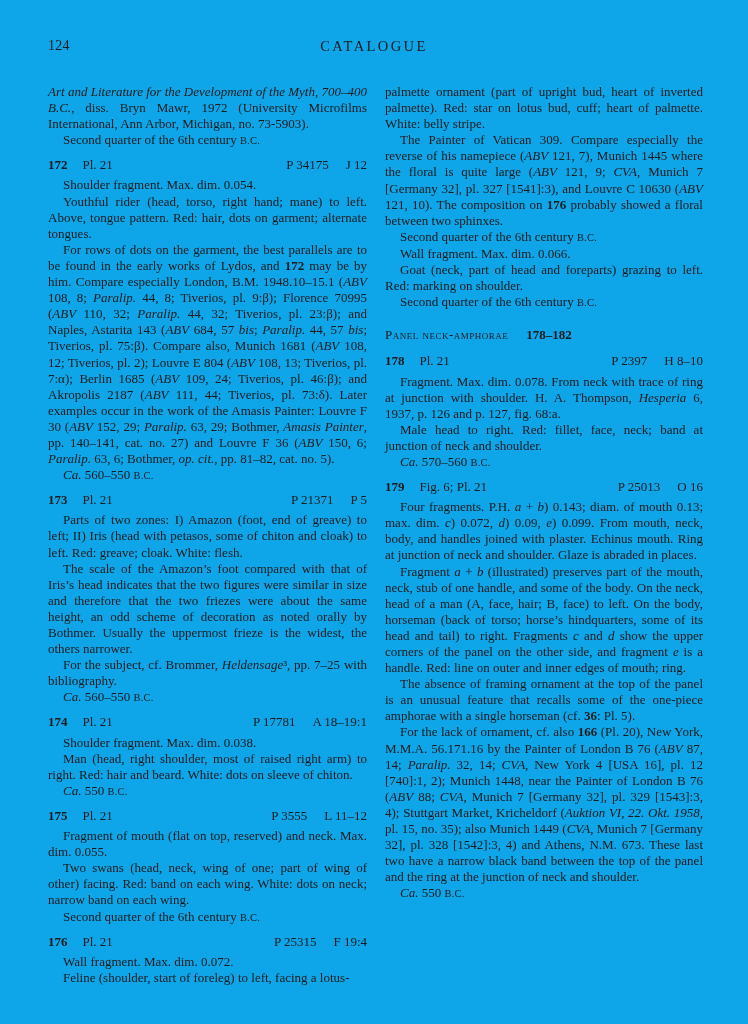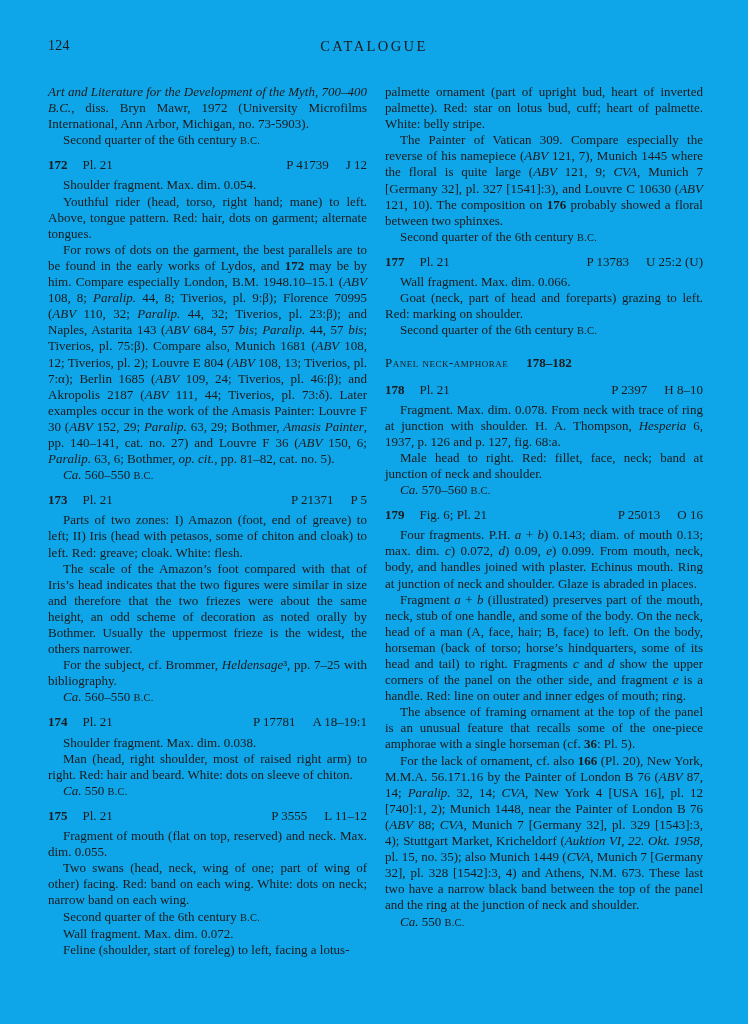--- a/index.html
+++ b/index.html
@@ -30,21 +30,21 @@
 <body>
 
 <div class="page">
   <div class="page-num">124</div>
   <div class="running-head">CATALOGUE</div>
   <div class="col col-left">
       <p class="para flush"><i>Art and Literature for the Development of the Myth, 700–400 B.C.</i>, diss. Bryn Mawr, 1972 (University Microfilms International, Ann Arbor, Michigan, no. 73-5903).</p>
       <p class="para">Second quarter of the 6th century <span class="sc">B.C.</span></p>
       <div class="entry-header">
         <span><span class="e-num">172</span><span class="e-plate">Pl. 21</span></span>
-        <span><span>P 41739</span><span class="e-grid">J 12</span></span>
+        <span><span>P 34175</span><span class="e-grid">J 12</span></span>
       </div>
       <p class="para">Shoulder fragment. Max. dim. 0.054.</p>
       <p class="para">Youthful rider (head, torso, right hand; mane) to left. Above, tongue pattern. Red: hair, dots on garment; alternate tongues.</p>
       <p class="para">For rows of dots on the garment, the best parallels are to be found in the early works of Lydos, and <b>172</b> may be by him. Compare especially London, B.M. 1948.10–15.1 (<i>ABV</i> 108, 8; <i>Paralip.</i> 44, 8; Tiverios, pl. 9:β); Florence 70995 (<i>ABV</i> 110, 32; <i>Paralip.</i> 44, 32; Tiverios, pl. 23:β); and Naples, Astarita 143 (<i>ABV</i> 684, 57 <i>bis</i>; <i>Paralip.</i> 44, 57 <i>bis</i>; Tiverios, pl. 75:β). Compare also, Munich 1681 (<i>ABV</i> 108, 12; Tiverios, pl. 2); Louvre E 804 (<i>ABV</i> 108, 13; Tiverios, pl. 7:α); Berlin 1685 (<i>ABV</i> 109, 24; Tiverios, pl. 46:β); and Akropolis 2187 (<i>ABV</i> 111, 44; Tiverios, pl. 73:δ). Later examples occur in the work of the Amasis Painter: Louvre F 30 (<i>ABV</i> 152, 29; <i>Paralip.</i> 63, 29; Bothmer, <i>Amasis Painter</i>, pp. 140–141, cat. no. 27) and Louvre F 36 (<i>ABV</i> 150, 6; <i>Paralip.</i> 63, 6; Bothmer, <i>op. cit.</i>, pp. 81–82, cat. no. 5).</p>
       <p class="para"><i>Ca.</i> 560–550 <span class="sc">B.C.</span></p>
       <div class="entry-header">
         <span><span class="e-num">173</span><span class="e-plate">Pl. 21</span></span>
         <span><span>P 21371</span><span class="e-grid">P 5</span></span>
       </div>
       <p class="para">Parts of two zones: I) Amazon (foot, end of greave) to left; II) Iris (head with petasos, some of chiton and cloak) to left. Red: greave; cloak. White: flesh.</p>
@@ -58,31 +58,31 @@
       <p class="para">Shoulder fragment. Max. dim. 0.038.</p>
       <p class="para">Man (head, right shoulder, most of raised right arm) to right. Red: hair and beard. White: dots on sleeve of chiton.</p>
       <p class="para"><i>Ca.</i> 550 <span class="sc">B.C.</span></p>
       <div class="entry-header">
         <span><span class="e-num">175</span><span class="e-plate">Pl. 21</span></span>
         <span><span>P 3555</span><span class="e-grid">L 11–12</span></span>
       </div>
       <p class="para">Fragment of mouth (flat on top, reserved) and neck. Max. dim. 0.055.</p>
       <p class="para">Two swans (head, neck, wing of one; part of wing of other) facing. Red: band on each wing. White: dots on neck; narrow band on each wing.</p>
       <p class="para">Second quarter of the 6th century <span class="sc">B.C.</span></p>
+      <div class="entry-header">
+        <span><span class="e-num">176</span><span class="e-plate">Pl. 21</span></span>
+        <span><span>P 25315</span><span class="e-grid">F 19:4</span></span>
+      </div>
       <p class="para">Wall fragment. Max. dim. 0.072.</p>
       <p class="para">Feline (shoulder, start of foreleg) to left, facing a lotus-</p>
     </div>
   <div class="col col-right">
       <p class="para flush">palmette ornament (part of upright bud, heart of inverted palmette). Red: star on lotus bud, cuff; heart of palmette. White: belly stripe.</p>
       <p class="para">The Painter of Vatican 309. Compare especially the reverse of his namepiece (<i>ABV</i> 121, 7), Munich 1445 where the floral is quite large (<i>ABV</i> 121, 9; <i>CVA</i>, Munich 7 [Germany 32], pl. 327 [1541]:3), and Louvre C 10630 (<i>ABV</i> 121, 10). The composition on <b>176</b> probably showed a floral between two sphinxes.</p>
       <p class="para">Second quarter of the 6th century <span class="sc">B.C.</span></p>
-      <div class="entry-header">
-        <span><span class="e-num">177</span><span class="e-plate">Pl. 21</span></span>
-        <span><span>P 13783</span><span class="e-grid">U 25:2 (U)</span></span>
-      </div>
       <p class="para">Wall fragment. Max. dim. 0.066.</p>
       <p class="para">Goat (neck, part of head and foreparts) grazing to left. Red: marking on shoulder.</p>
       <p class="para">Second quarter of the 6th century <span class="sc">B.C.</span></p>
       <div class="section-heading"><span class="sec-title">Panel neck-amphorae</span><span class="sec-range">178–182</span></div>
       <div class="entry-header">
         <span><span class="e-num">178</span><span class="e-plate">Pl. 21</span></span>
         <span><span>P 2397</span><span class="e-grid">H 8–10</span></span>
       </div>
       <p class="para">Fragment. Max. dim. 0.078. From neck with trace of ring at junction with shoulder. H. A. Thompson, <i>Hesperia</i> 6, 1937, p. 126 and p. 127, fig. 68:a.</p>
       <p class="para">Male head to right. Red: fillet, face, neck; band at junction of neck and shoulder.</p>

